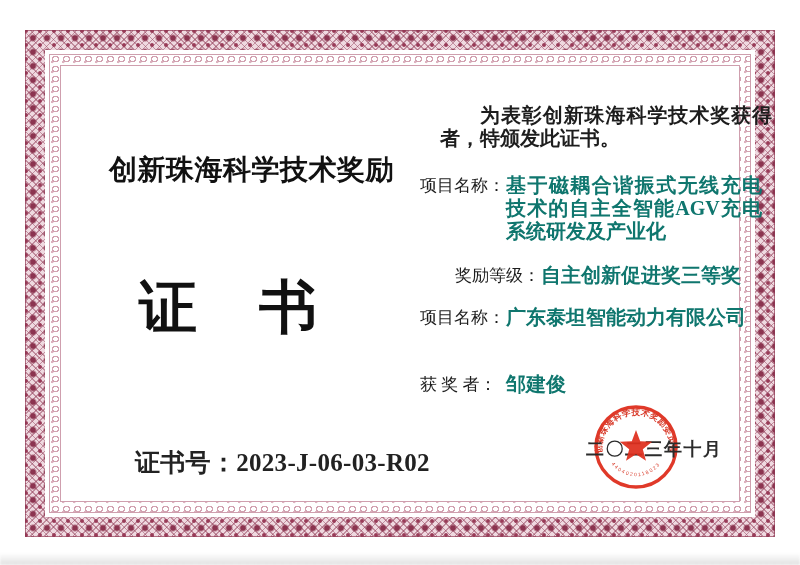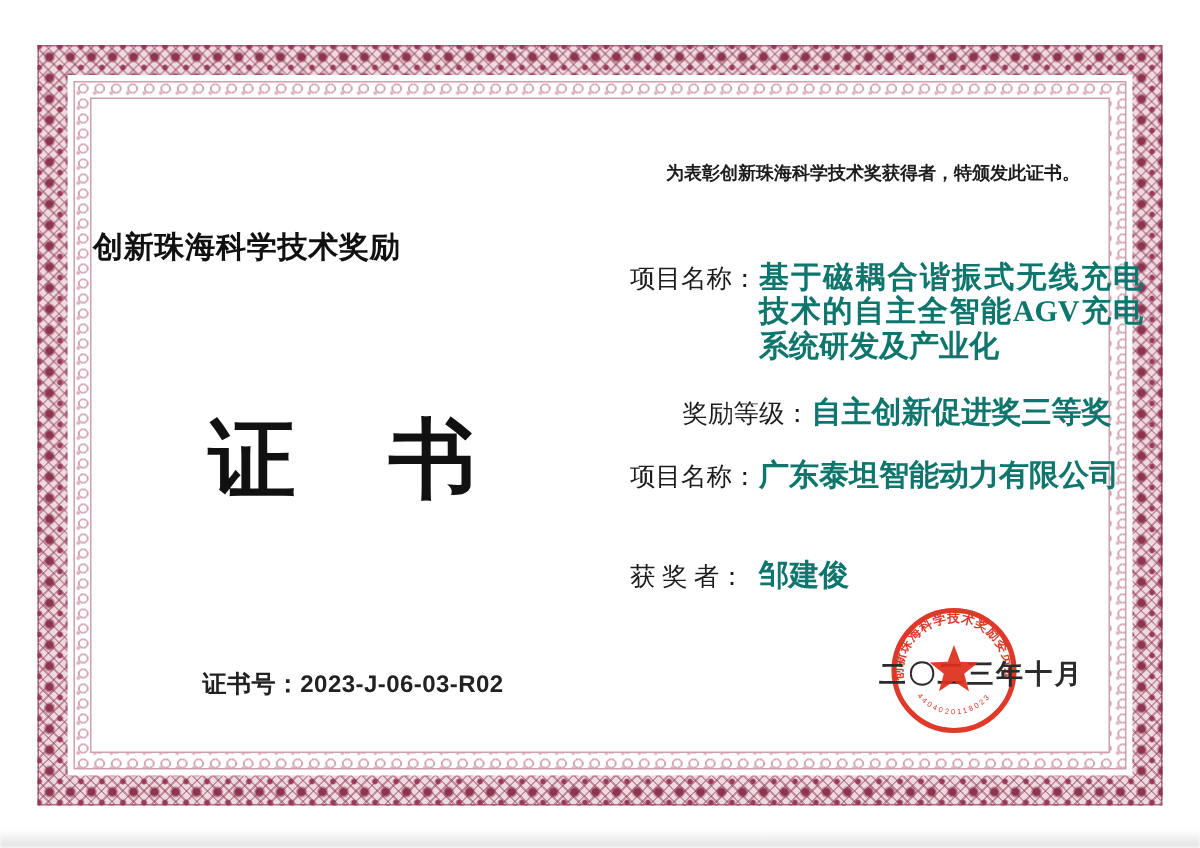--- a/index.html
+++ b/index.html
@@ -38,41 +38,41 @@
   }
   .scroll-mask {
     position:absolute; top:65px; left:60px; right:60px; bottom:63px;
     background:#ffffff;
     border:1px solid #cf9fae;
   }
 
   
   .award-title {
     position:absolute; left:62px; top:151px; width:332px;
-    text-align:left;
+    text-align:right;
     font-family:Liberation Serif, serif;
-    font-weight:800; font-size:20px; letter-spacing:0.5px; color:#111;
+    font-weight:800; font-size:28px; letter-spacing:0.5px; color:#111;
   }
   .cert-big {
     position:absolute; left:62px; top:271px; width:332px;
     display:flex; justify-content:center; gap:62px;
     font-family:"Liberation Sans","DejaVu Sans",sans-serif;
     font-weight:800; font-size:58px; color:#111; line-height:72px;
   }
   .cert-no {
     position:absolute; left:135px; top:446px;
-    font-family:Liberation Sans, sans-serif;
-    font-weight:700; font-size:16px; color:#222; letter-spacing:0.3px;
+    font-family:Liberation Serif, serif;
+    font-weight:700; font-size:25px; color:#222; letter-spacing:0.3px;
     white-space:nowrap;
   }
 
   
   .intro {
-    position:absolute; left:420px; top:104px; width:332px;
-    font-size:12px; line-height:23px; font-weight:600; color:#1d1d1d;
+    position:absolute; left:440px; top:104px; width:332px;
+    font-size:20px; line-height:23px; font-weight:600; color:#1d1d1d;
     text-indent:2em; text-align:justify;
   }
   .field-row { position:absolute; left:420px; white-space:nowrap; }
   .field-row .lbl {
     display:inline-block; vertical-align:top; width:86px;
     font-size:17px; line-height:23px; font-weight:400; color:#1d1d1d;
   }
   .field-row .val {
     display:inline-block; vertical-align:top; width:256px;
     font-size:20px; line-height:23px; font-weight:600; color:#0f766e;

